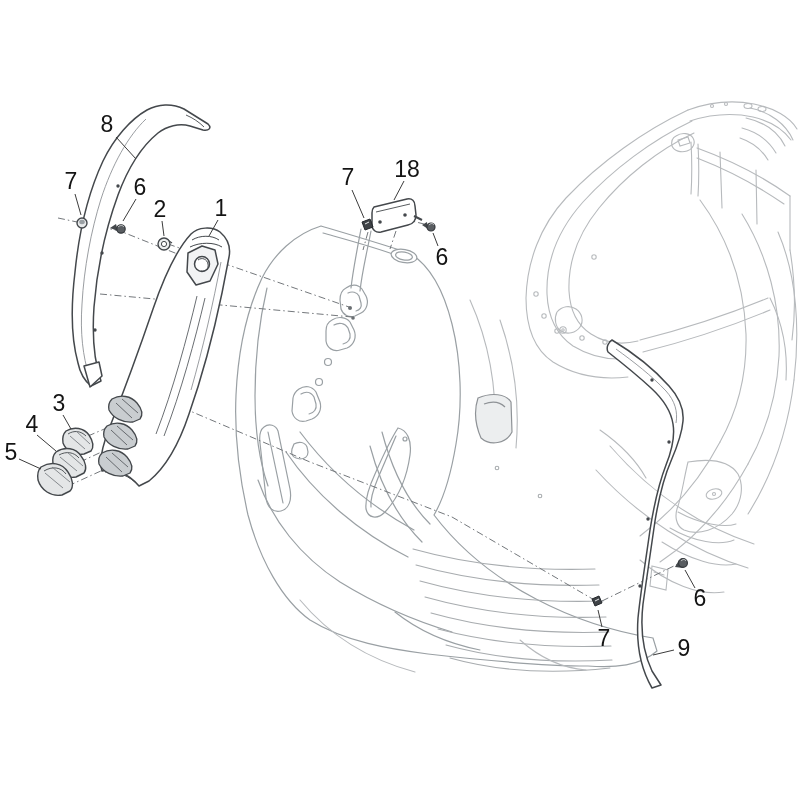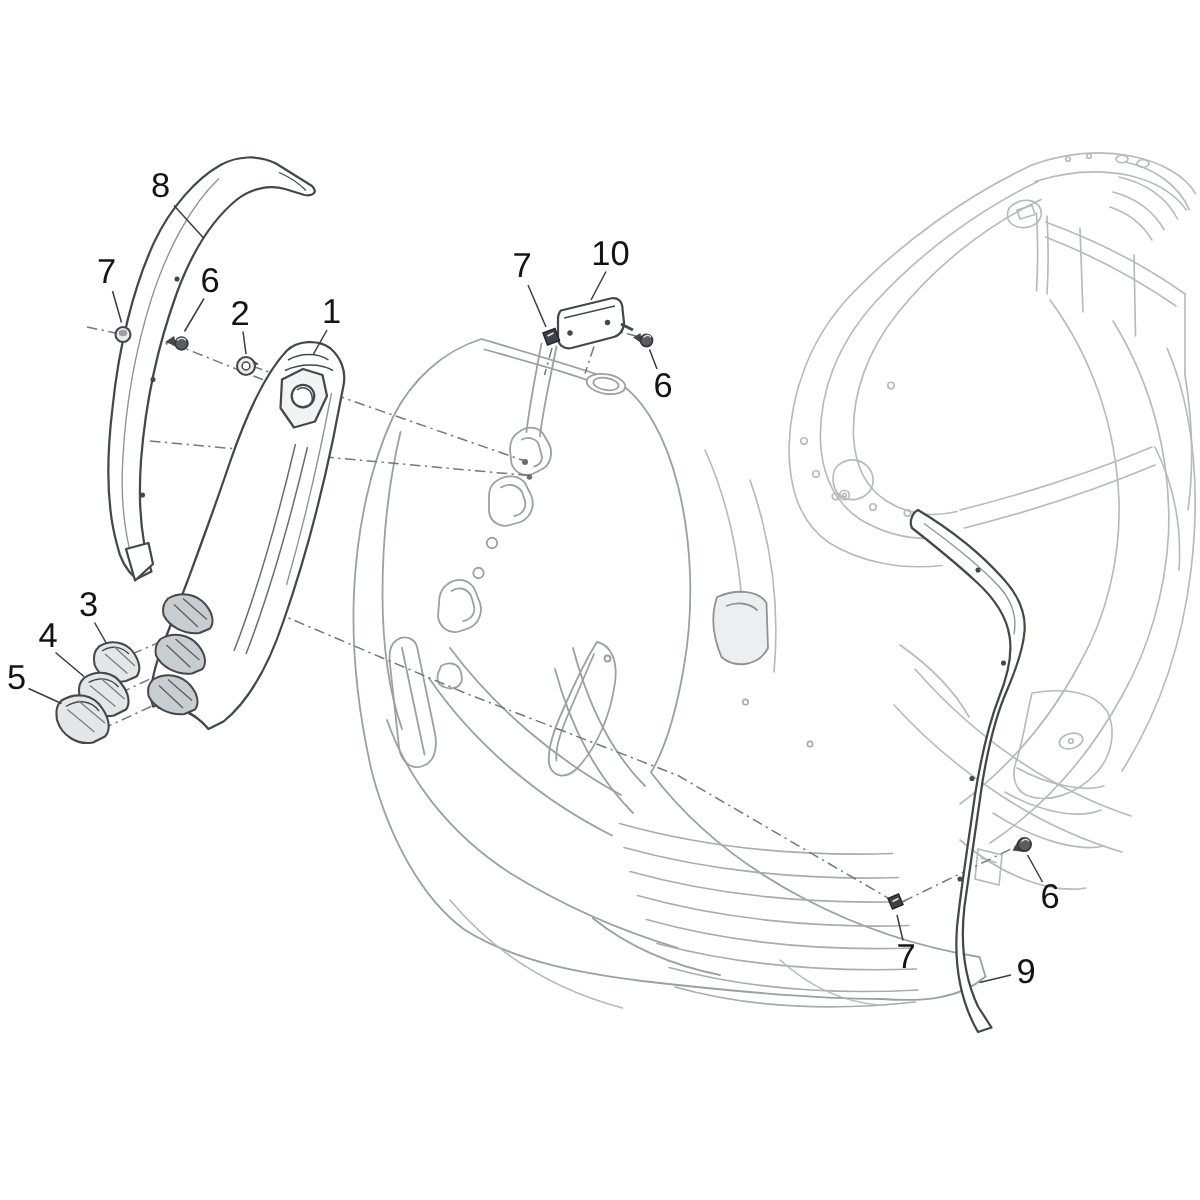--- a/index.html
+++ b/index.html
@@ -261,21 +261,21 @@
       <line x1="674" y1="650" x2="653" y2="655" stroke="#3c3c3c" stroke-width="1"></line>
     </svg>
 
 <div id="callouts">
       <div class="callout" style="left: 107px; top: 124px; color: rgb(20, 20, 20);">8</div>
       <div class="callout" style="left: 71px; top: 181px; color: rgb(20, 20, 20);">7</div>
       <div class="callout" style="left: 140px; top: 187px; color: rgb(20, 20, 20);">6</div>
       <div class="callout" style="left: 160px; top: 209px; color: rgb(20, 20, 20);">2</div>
       <div class="callout" style="left: 221px; top: 208px; color: rgb(20, 20, 20);">1</div>
       <div class="callout" style="left: 348px; top: 177px; color: rgb(20, 20, 20);">7</div>
-      <div class="callout" style="left: 407px; top: 169px; color: rgb(20, 20, 20);">10</div>
+      <div class="callout" style="left: 407px; top: 169px; color: rgb(20, 20, 20);">18</div>
       <div class="callout" style="left: 442px; top: 257px; color: rgb(20, 20, 20);">6</div>
       <div class="callout" style="left: 59px; top: 403px; color: rgb(20, 20, 20);">3</div>
       <div class="callout" style="left: 32px; top: 424px; color: rgb(20, 20, 20);">4</div>
       <div class="callout" style="left: 11px; top: 452px; color: rgb(20, 20, 20);">5</div>
       <div class="callout" style="left: 700px; top: 598px; color: rgb(20, 20, 20);">6</div>
       <div class="callout" style="left: 604px; top: 638px; color: rgb(20, 20, 20);">7</div>
       <div class="callout" style="left: 684px; top: 648px; color: rgb(20, 20, 20);">9</div>
     </div>
 
 </div>

